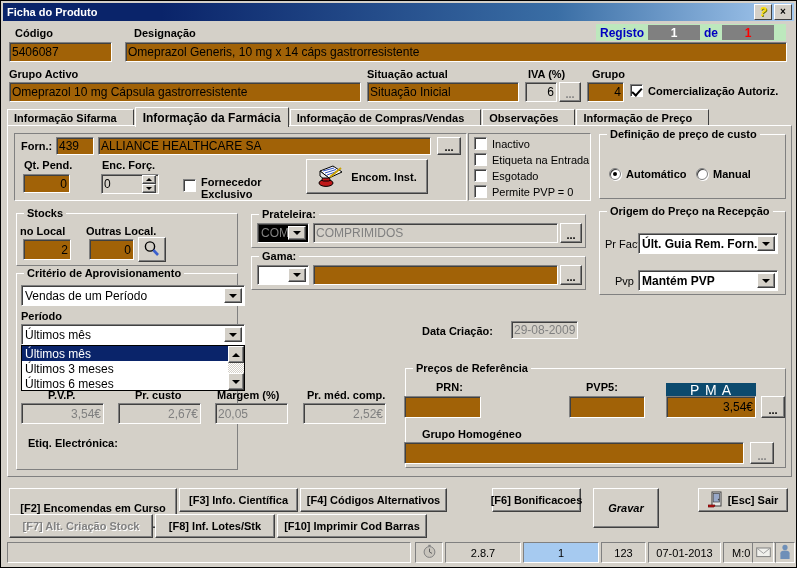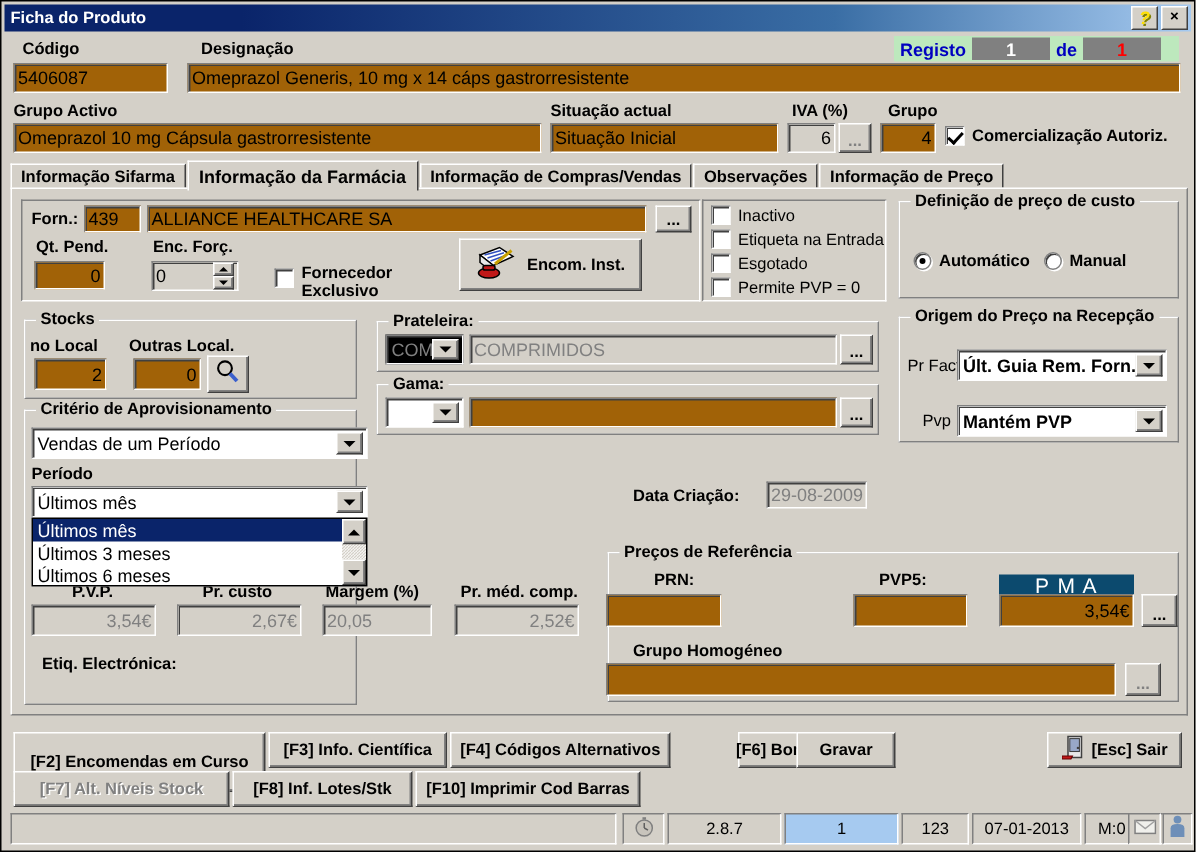--- a/index.html
+++ b/index.html
@@ -154,21 +154,21 @@
   }
 
   
   .tabstrip { position: absolute; left: 6px; top: 106px; height: 19px; display: flex; align-items: flex-end; }
   .tab {
     background: #d4d0c8;
     border-top: 1px solid #fff; border-left: 1px solid #fff;
     border-right: 1px solid #404040;
     box-sizing: border-box;
     font-size: 11px; font-weight: bold; color: #000;
-    padding: 2px 6px 2px 6px; margin-right: 1px;
+    padding: 2px 16px 2px 6px; margin-right: 1px;
     height: 17px; display: flex; align-items: center;
     white-space: nowrap; cursor: default;
   }
   .tab.active {
     height: 20px; margin-bottom: -1px; font-size: 12px;
     padding: 2px 7px; z-index: 5; position: relative;
   }
 
   
   .spin {
@@ -503,35 +503,35 @@
   <div class="btn dots" style="position:absolute;left:760px;top:395px;width:24px;height:22px;">...</div>
 
   <div style="position:absolute;left:421px;top:427px;" class="lbl">Grupo Homogéneo</div>
   <div class="field" style="position:absolute;left:403px;top:441px;width:340px;height:22px;"></div>
   <div class="btn dots" style="position:absolute;left:749px;top:441px;width:24px;height:22px;color:#808080;">...</div>
 
   <div class="btn" style="position:absolute;left:8px;top:487px;width:168px;height:40px;">[F2] Encomendas em Curso</div>
   <div class="btn" style="position:absolute;left:178px;top:487px;width:119px;height:24px;">[F3] Info. Científica</div>
   <div class="btn" style="position:absolute;left:299px;top:487px;width:147px;height:24px;">[F4] Códigos Alternativos</div>
   <div class="btn" style="position:absolute;left:448px;top:487px;width:89px;height:24px;margin-left:43px;">[F6] Bonificacoes</div>
-  <div class="btn" style="position:absolute;left:530px;top:487px;width:66px;height:24px;">Gravar</div>
+  <div class="btn" style="position:absolute;left:592px;top:487px;width:66px;height:40px;font-style:italic;">Gravar</div>
 
   <div class="btn" style="position:absolute;left:697px;top:487px;width:90px;height:24px;gap:4px;">
     <span>
       <svg width="16" height="17" viewBox="0 0 16 17">
         <rect x="4" y="1" width="9" height="14" fill="#e8e8e8" stroke="#404040" stroke-width="1"></rect>
         <rect x="5.2" y="2.4" width="6.4" height="8.6" fill="#98a8c8" stroke="#404040" stroke-width="0.7"></rect>
         <circle cx="10.6" cy="8.6" r="0.8" fill="#404040"></circle>
         <path d="M0,14 L7,14 L6,16 L0,16 Z" fill="#c01818" stroke="#600" stroke-width="0.7"></path>
       </svg>
     </span>
     <span>[Esc] Sair</span>
   </div>
 
-  <div class="btn disabled" style="position:absolute;left:8px;top:513px;width:144px;height:24px;">[F7] Alt. Níveis Stock</div>
+  <div class="btn disabled" style="position:absolute;left:8px;top:513px;width:144px;height:24px;">[F7] Alt. Criação Stock</div>
   <div class="btn" style="position:absolute;left:154px;top:513px;width:120px;height:24px;">[F8] Inf. Lotes/Stk</div>
   <div class="btn" style="position:absolute;left:276px;top:513px;width:150px;height:24px;">[F10] Imprimir Cod Barras</div>
 
   <div class="msgbar" style="left:6px;top:541px;width:404px;height:21px;"></div>
 
   <div class="sbcell" style="position:absolute;left:414px;top:541px;width:28px;height:21px;">
     <span>
       <svg width="15" height="15" viewBox="0 0 15 15">
         <circle cx="7.5" cy="8" r="5.4" fill="#c8c4bc" stroke="#808080" stroke-width="1"></circle>
         <rect x="6.3" y="0.8" width="2.4" height="1.6" fill="#808080"></rect>

